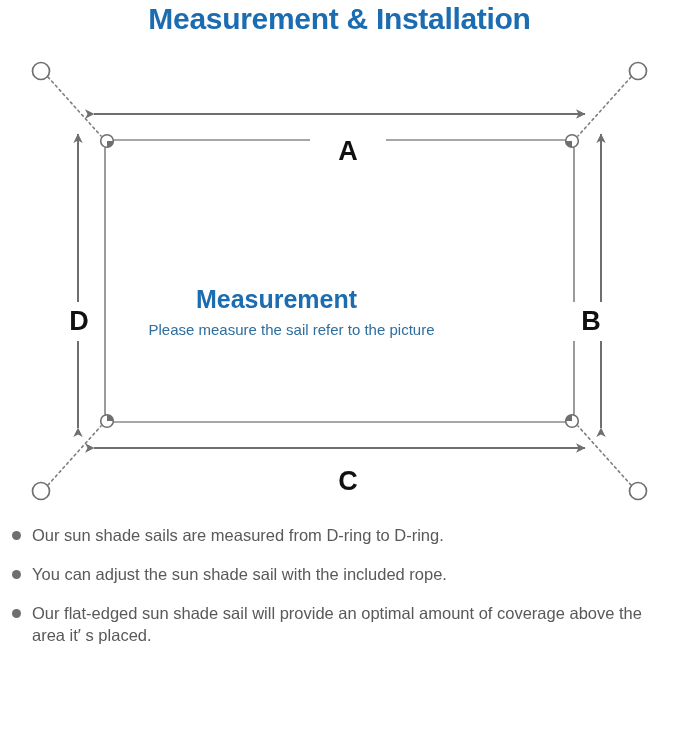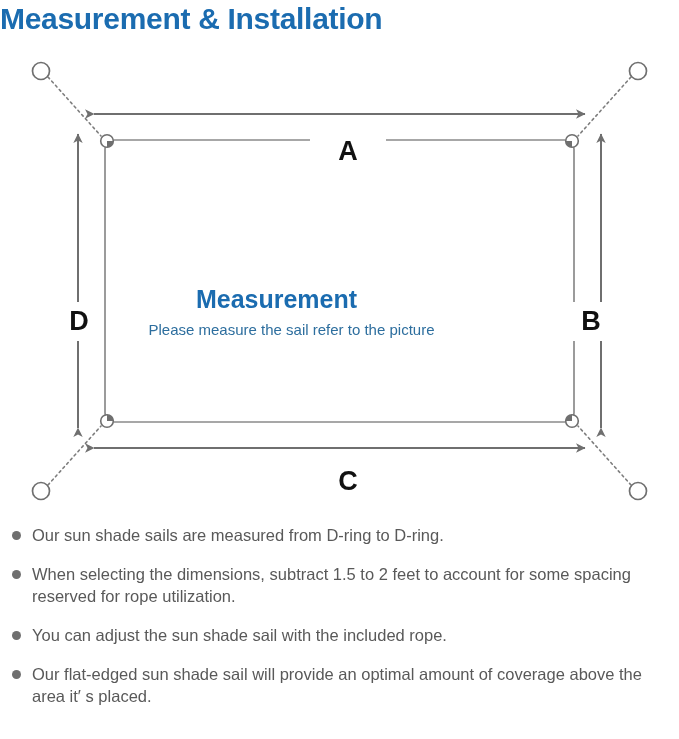--- a/index.html
+++ b/index.html
@@ -15,20 +15,21 @@
     font-family: "Liberation Sans", sans-serif;
     -webkit-font-smoothing: antialiased;
   }
 
   
   .title {
     position: absolute;
     left: 0;
     top: 0;
     width: 679px;
+    text-align: center;
     font-size: 30px;
     font-weight: bold;
     color: #1b6cb0;
     letter-spacing: -0.3px;
     line-height: 38px;
     white-space: nowrap;
   }
 
   
   .diagram {
@@ -177,23 +178,19 @@
   <div class="center-sub">Please measure the sail refer to the picture</div>
 </div>
 
 <div class="notes">
   <div class="note-item">
     <span class="note-bullet"></span>
     <span>Our sun shade sails are measured from D-ring to D-ring.</span>
   </div>
   <div class="note-item">
     <span class="note-bullet"></span>
-    <span>When selecting the dimensions, subtract 1.5 to 2 feet to account for some spacing reserved for rope utilization.</span>
-  </div>
-  <div class="note-item">
-    <span class="note-bullet"></span>
     <span>You can adjust the sun shade sail with the included rope.</span>
   </div>
   <div class="note-item">
     <span class="note-bullet"></span>
     <span>Our flat-edged sun shade sail will provide an optimal amount of coverage above the area it′ s placed.</span>
   </div>
 </div>
 
 </body></html>

